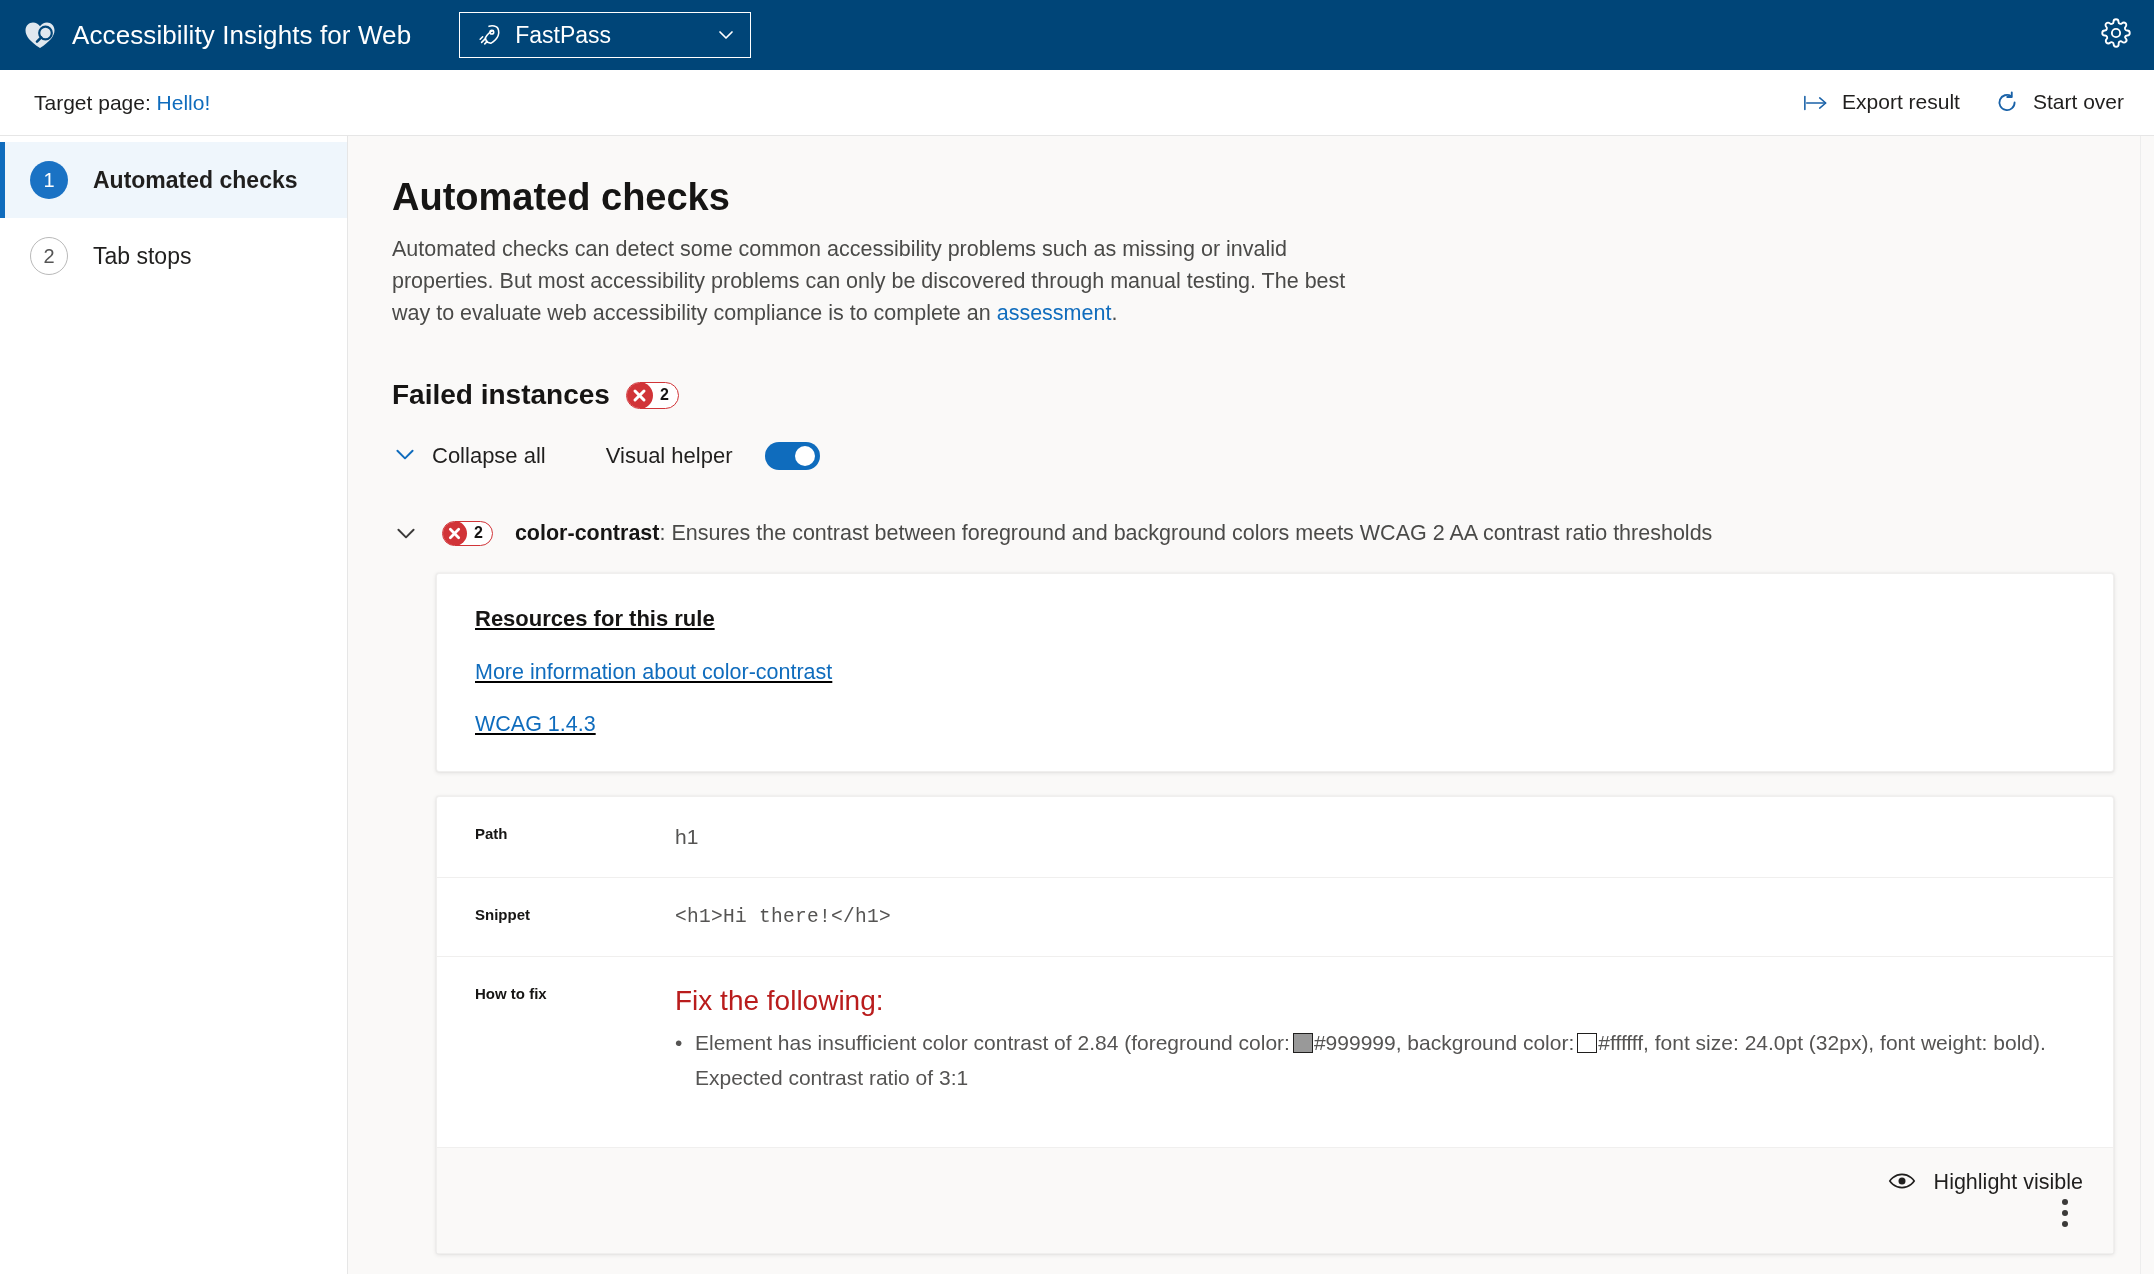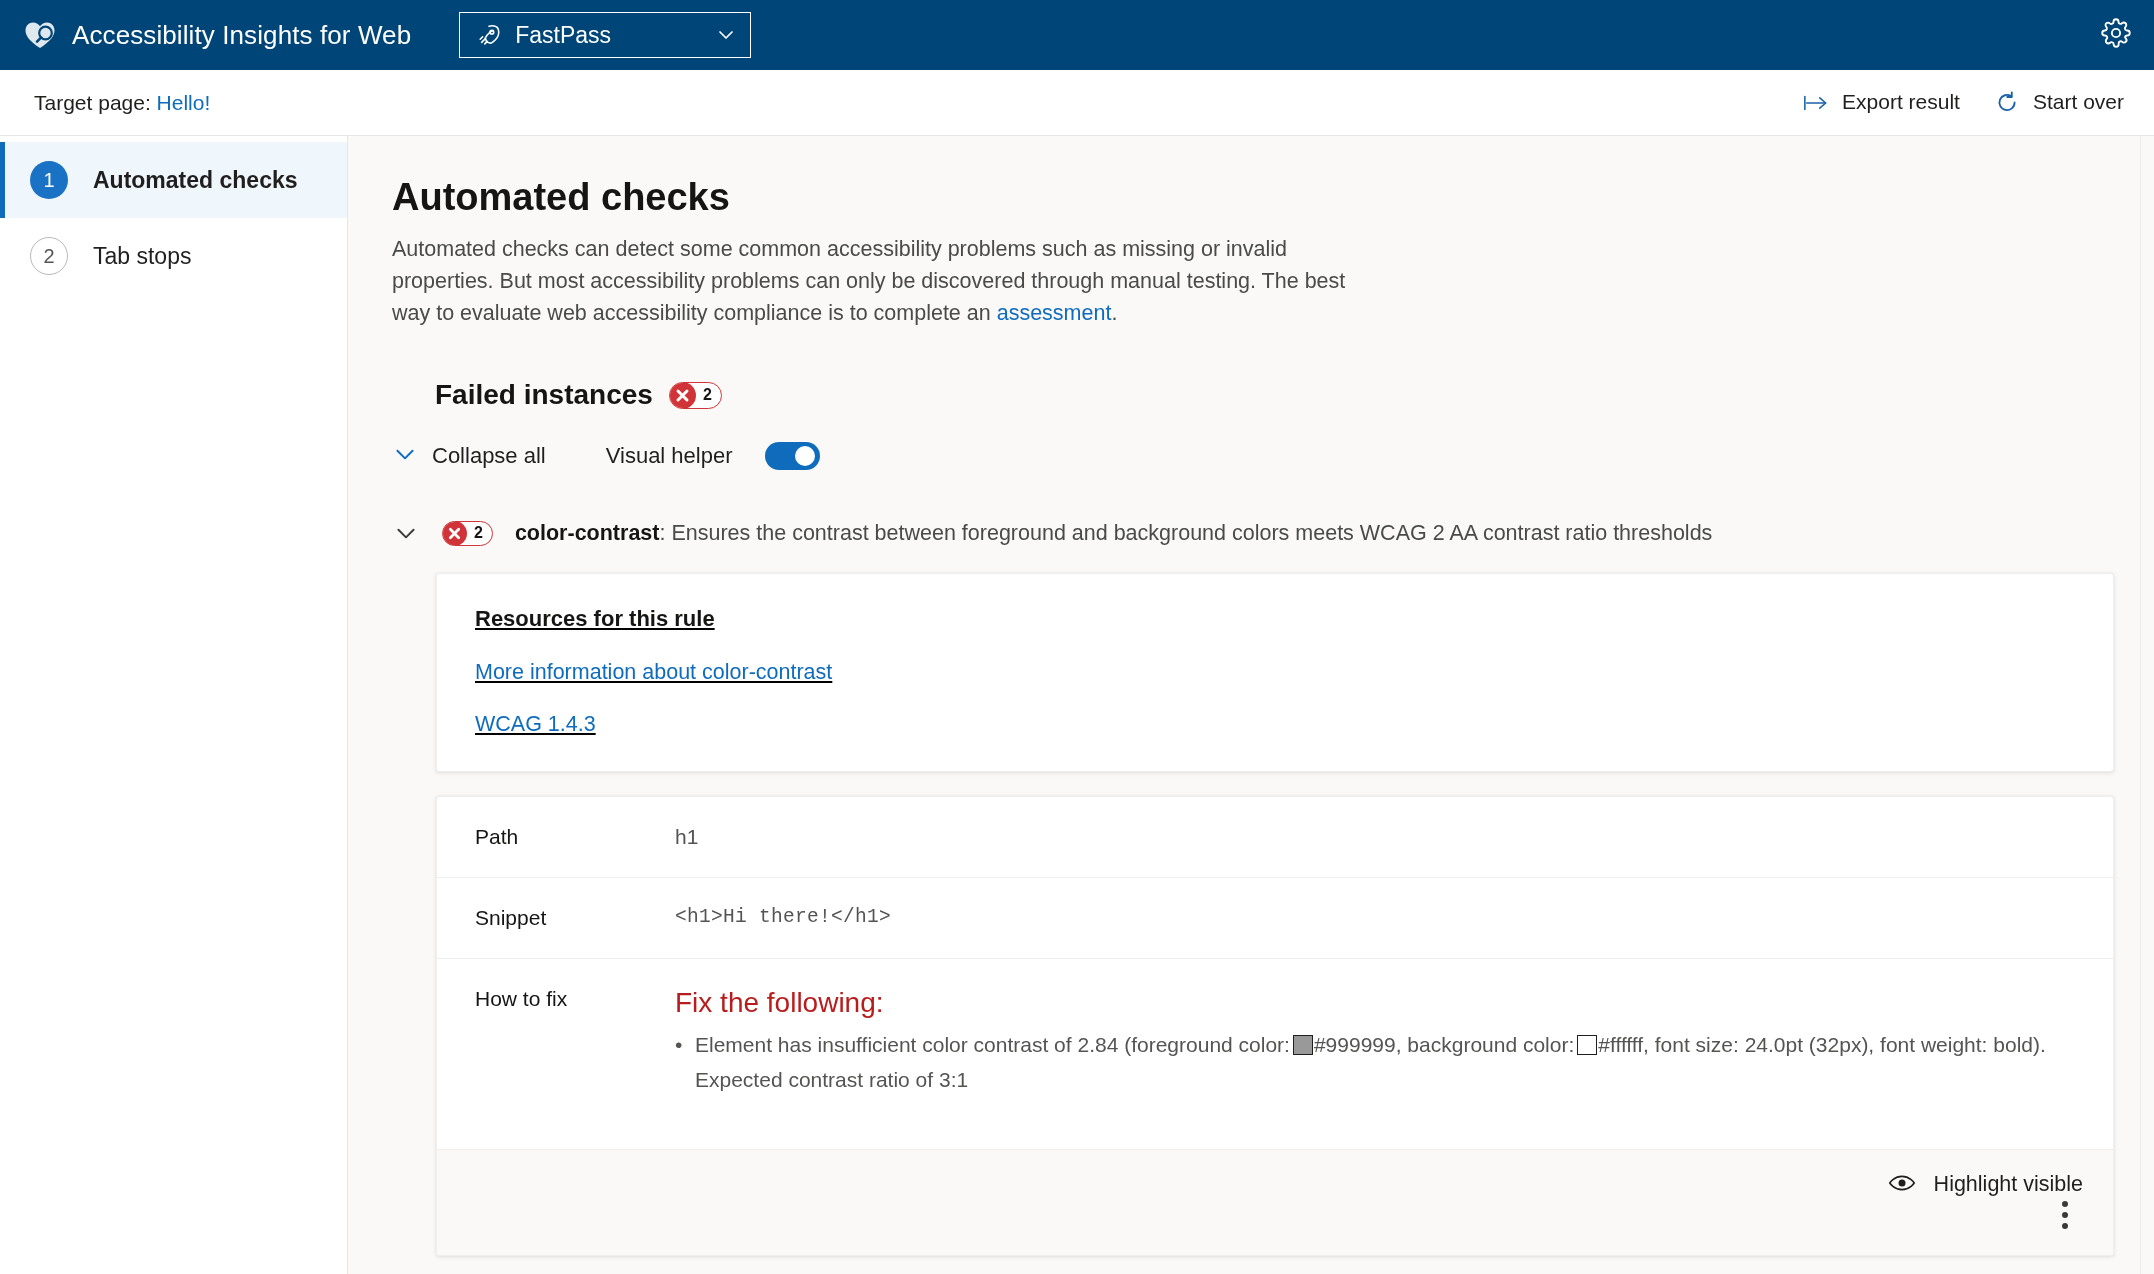--- a/index.html
+++ b/index.html
@@ -169,21 +169,20 @@
     color: #4a4a48;
     max-width: 975px;
   }
   .page-desc a { color: #0f6cbd; text-decoration: none; cursor: pointer; }
 
   .failed-header {
     display: flex;
     align-items: center;
     gap: 16px;
     margin-top: 50px;
-    margin-left: 43px;
   }
   .failed-title {
     font-size: 28px;
     font-weight: bold;
     color: #161514;
   }
   
   .fail-pill {
     display: inline-flex;
     align-items: center;
@@ -308,22 +307,22 @@
   .detail-row {
     display: flex;
     border-bottom: 1px solid #f0efee;
     padding: 28px 38px 28px 38px;
     align-items: flex-start;
   }
   .detail-row.howto { padding-bottom: 52px; }
   .detail-label {
     width: 200px;
     flex: 0 0 200px;
-    font-size: 21px;
-    font-weight: normal;
+    font-size: 15px;
+    font-weight: bold;
     color: #161514;
   }
   .detail-value {
     font-size: 21px;
     color: #555453;
     flex: 1 1 auto;
   }
   .mono {
     font-family: "Liberation Mono", monospace;
     font-size: 19.5px;

